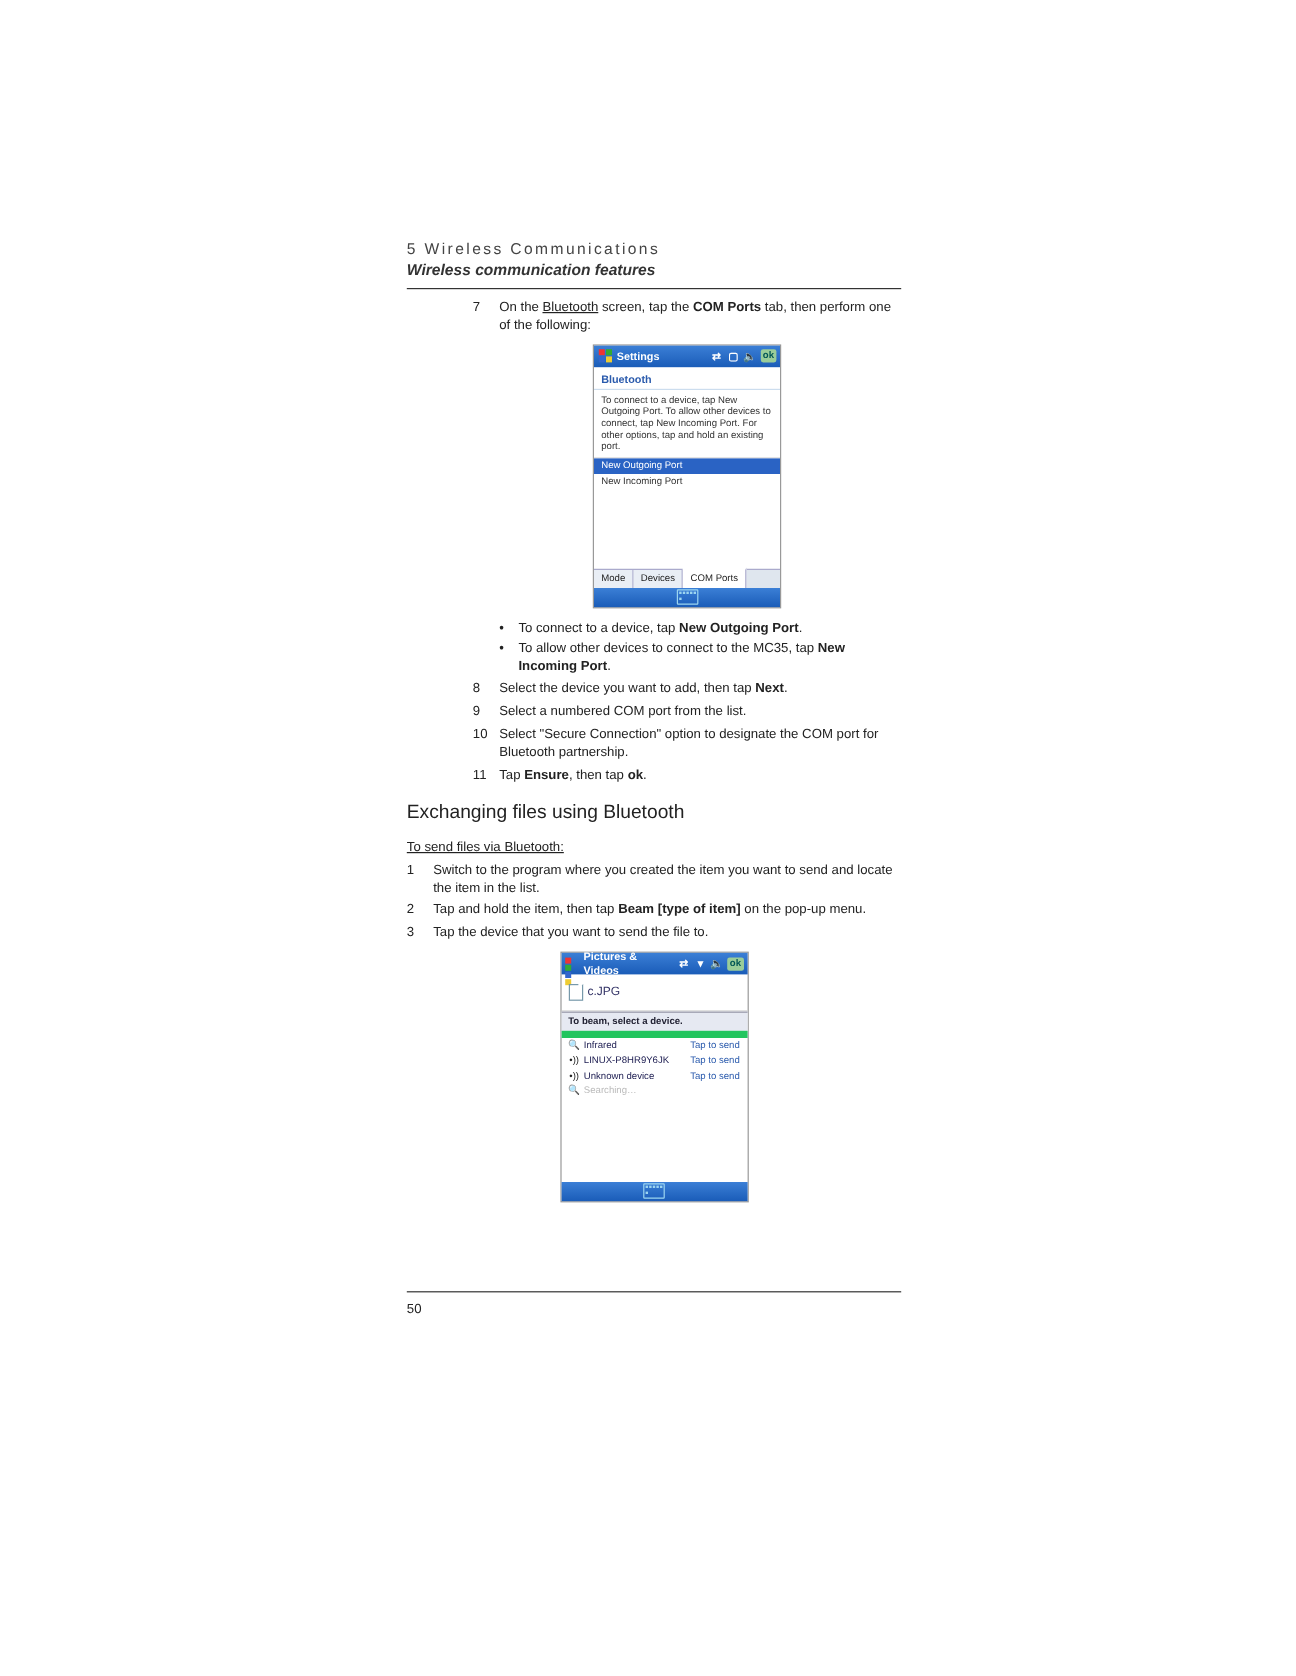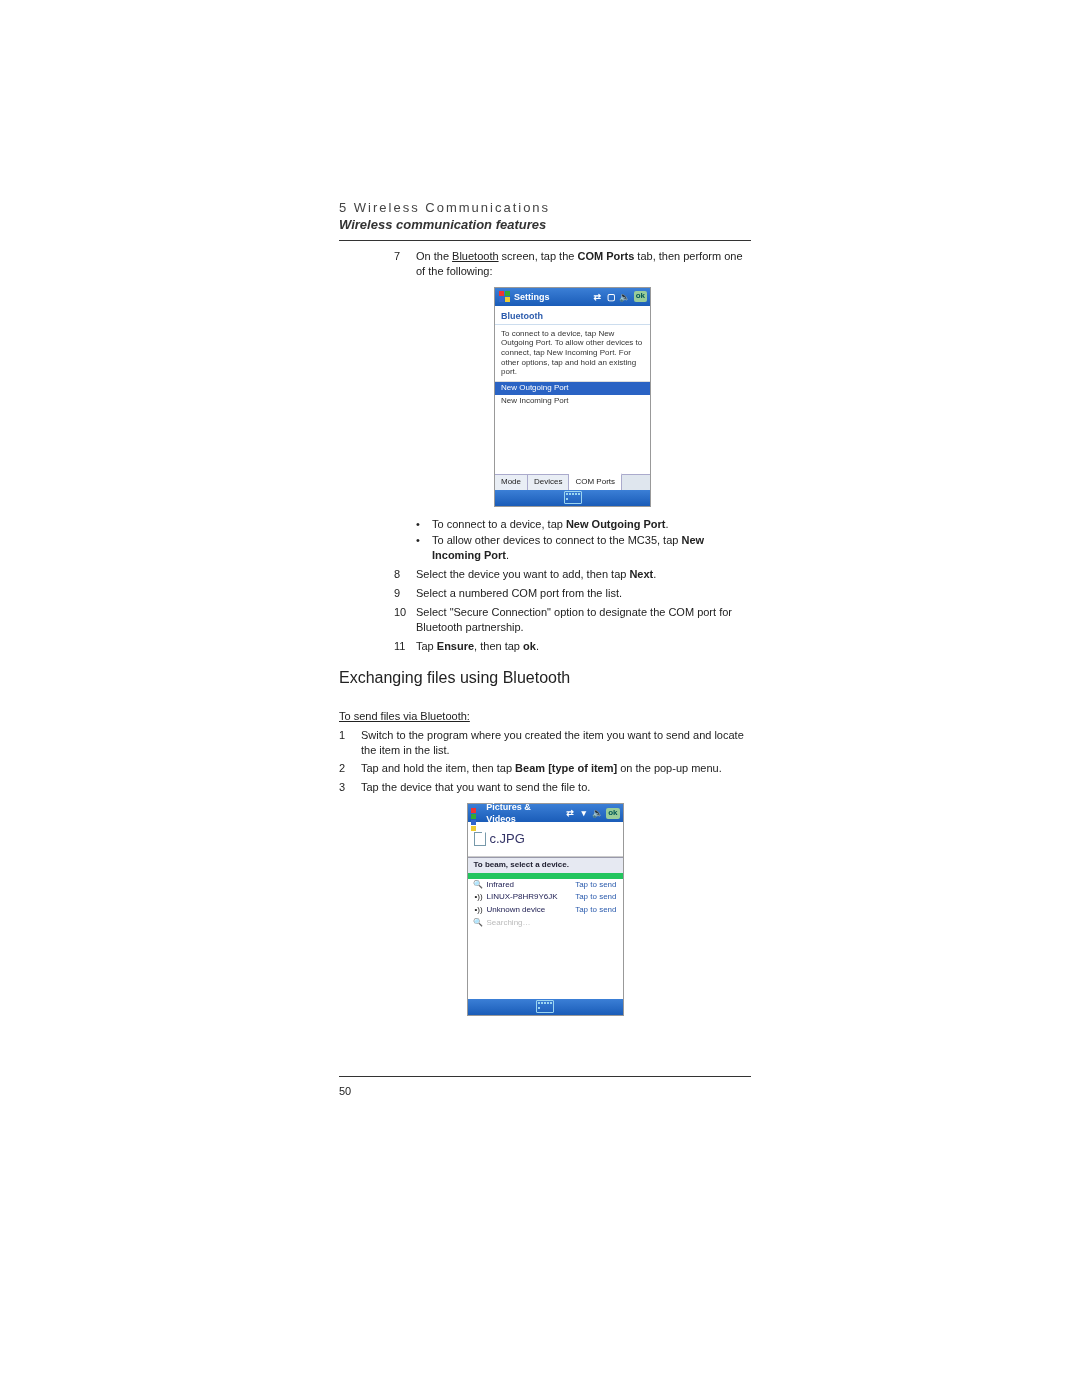--- a/index.html
+++ b/index.html
@@ -34,21 +34,21 @@
   .d-list{height:92px;font-size:8px;}
   .d-list .sel{background:#2a63c4;color:#fff;padding:1px 6px;}
   .d-list .row{padding:1px 6px;color:#333;}
   .d-tabs{display:flex;background:#dfe6ee;border-top:1px solid #aac;font-size:8px;}
   .d-tabs .tab{padding:2px 6px;border-right:1px solid #aac;background:#e9eef5;}
   .d-tabs .tab.active{border-top:2px solid #fff;margin-top:-2px;background:#fff;}
   .d-bottombar{height:16px;background:linear-gradient(#3b7fd6,#1a5cb8);display:flex;align-items:center;justify-content:center;}
   .kb-icon{width:14px;height:9px;border:1px solid #9cd5f0;border-radius:1px;position:relative;display:flex;flex-wrap:wrap;padding:1px;gap:1px;}
   .kb-icon i{width:2px;height:2px;background:#9cd5f0;}
   
-  .d2-file{padding:8px 6px;font-size:13px;color:#336;display:flex;align-items:center;border-bottom:1px solid #ccc;}
+  .d2-file{padding:8px 6px;font-size:10px;color:#336;display:flex;align-items:center;border-bottom:1px solid #ccc;}
   .d2-file .ficon{width:10px;height:12px;border:1px solid #79a;margin-right:4px;position:relative;}
   .d2-file .ficon:before{content:"";position:absolute;right:-1px;top:-1px;border-left:4px solid #fff;border-bottom:4px solid transparent;}
   .d2-beamhead{background:#e6e9f2;border-top:1px solid #99a;border-bottom:6px solid #22c55e;font-size:8px;font-weight:bold;padding:2px 6px;color:#223;}
   .d2-rows{height:120px;}
   .d2-row{display:flex;font-size:8px;padding:1px 6px;align-items:center;}
   .d2-row .bicon{width:10px;text-align:center;margin-right:3px;font-size:8px;}
   .d2-row .name{flex:1;color:#225;}
   .d2-row .action{color:#2b5bad;}
   .d2-row.searching .name{color:#bbb;}
   .page-num{position:absolute;left:270px;bottom:300px;font-size:11px;}
@@ -134,21 +134,21 @@
         </div>
       <div class="step">
           <div class="num">11</div>
           <div class="txt"><span>Tap </span><b>Ensure</b><span>, then tap </span><b>ok</b><span>.</span></div>
         </div>
     </div>
 
     <div class="subhead">Exchanging files using Bluetooth</div>
 
 
-    <div class="underline" style="margin-top:20px;margin-bottom:4px">To send files via Bluetooth:</div>
+    <div class="underline" style="margin-top:10px;margin-bottom:4px">To send files via Bluetooth:</div>
 
     <div class="body-indent" style="padding-left:0">
       <div class="step">
           <div class="num">1</div>
           <div class="txt">Switch to the program where you created the item you want to send and locate the item in the list.</div>
         </div>
       <div class="step">
           <div class="num">2</div>
           <div class="txt"><span>Tap and hold the item, then tap </span><b>Beam [type of item]</b><span> on the pop-up menu.</span></div>
         </div>

